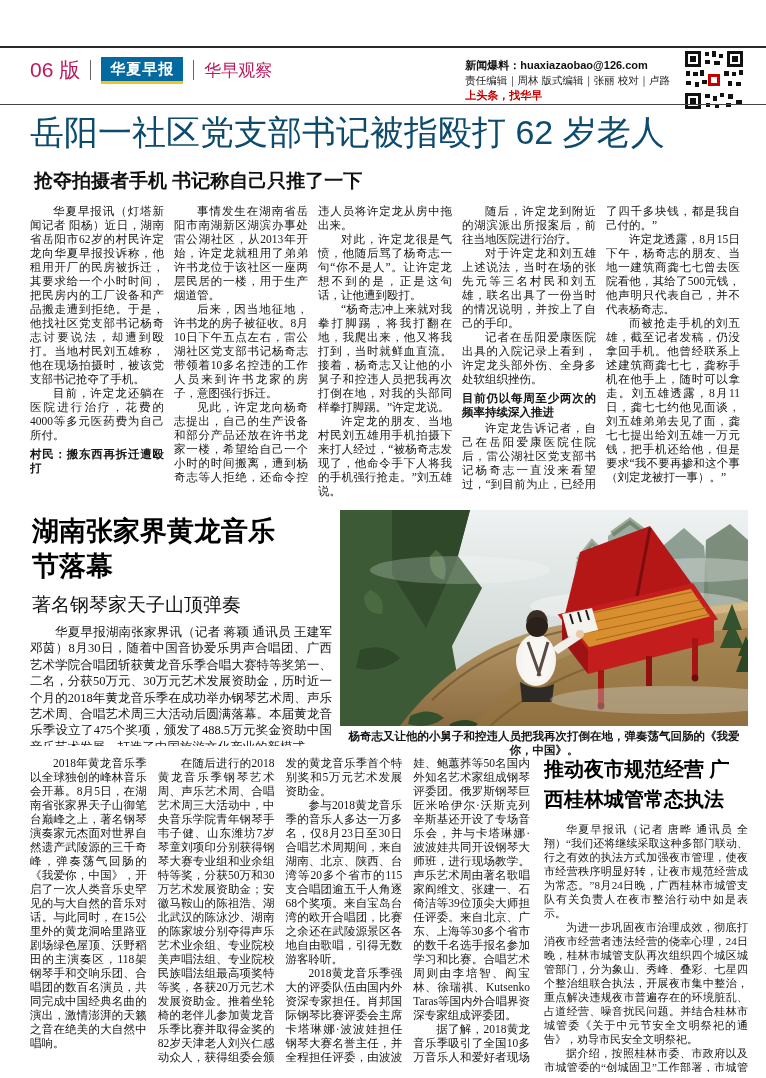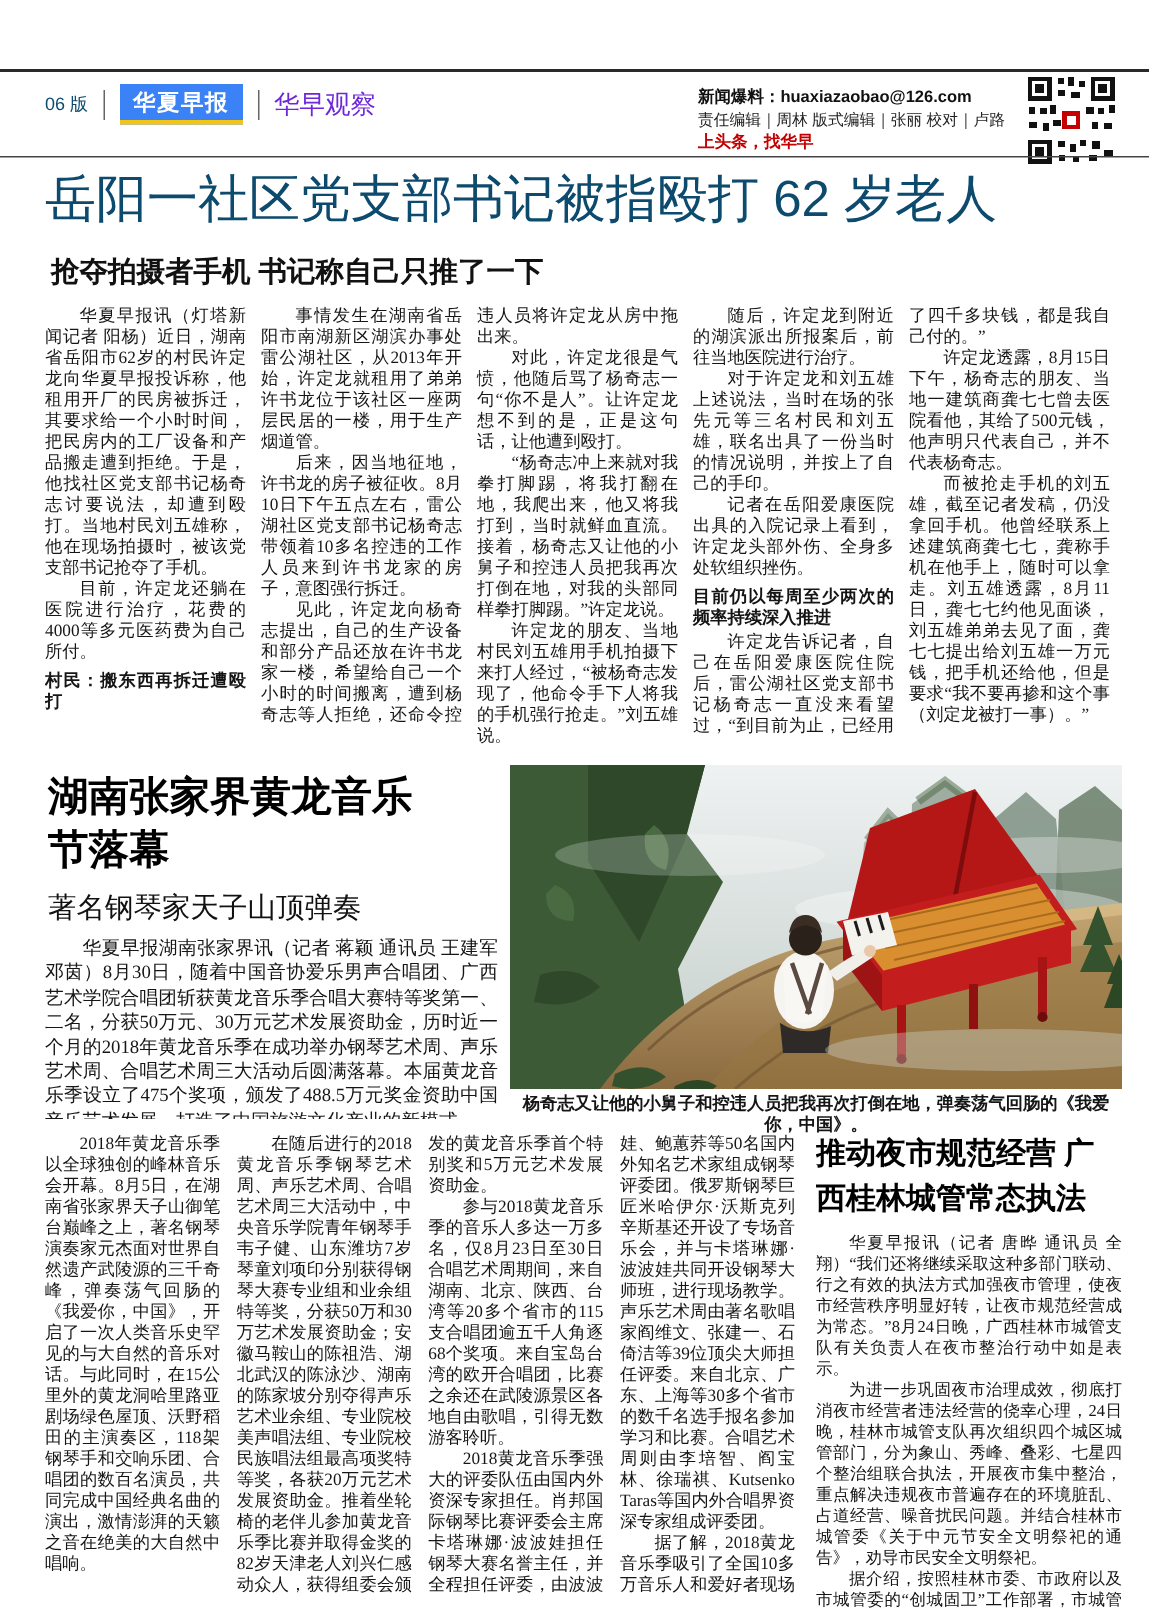--- a/index.html
+++ b/index.html
@@ -4,25 +4,25 @@
 <style>
   html,body{margin:0;padding:0;background:#888;}
   .page{position:relative;width:766px;height:1078px;background:#ffffff;margin:0 auto;
         font-family:"Liberation Serif","DejaVu Serif",serif;color:#151515;overflow:hidden;}
   .hrule{position:absolute;left:0;width:766px;height:2px;background:#2a2a2a;}
   .hrule.thin{height:1px;background:#444;}
 
   
   .masthead{position:absolute;left:30px;top:56px;display:flex;align-items:center;gap:10px;
             font-family:"Liberation Sans","DejaVu Sans",sans-serif;}
-  .edition{font-size:12px;color:#0c4a6e;}
+  .edition{font-size:21px;color:#be185d;}
   .vbar{width:1px;height:20px;background:#666;}
-  .logo{background:#3b82f6;color:#fff;font-weight:bold;font-size:15px;padding:3px 9px 2px;
+  .logo{background:#0369a1;color:#fff;font-weight:bold;font-size:15px;padding:3px 9px 2px;
         border-bottom:3px solid #f2c514;letter-spacing:1px;}
-  .section-title{font-size:17px;color:#6d28d9;}
+  .section-title{font-size:17px;color:#be185d;}
   .mast-right{position:absolute;right:96px;top:58px;
               font-family:"Liberation Sans","DejaVu Sans",sans-serif;line-height:15px;}
   .tipline{font-size:11px;font-weight:bold;color:#111;}
   .editors{font-size:10.5px;color:#222;}
   .slogan{font-size:11px;font-weight:bold;color:#c40000;}
   .qr{position:absolute;right:22px;top:50px;width:60px;height:60px;}
 
   
   .headline{position:absolute;left:30px;top:110px;width:720px;font-size:34px;font-weight:normal;
             font-family:"Liberation Sans","DejaVu Sans",sans-serif;letter-spacing:0px;white-space:nowrap;color:#0c4a6e;}

